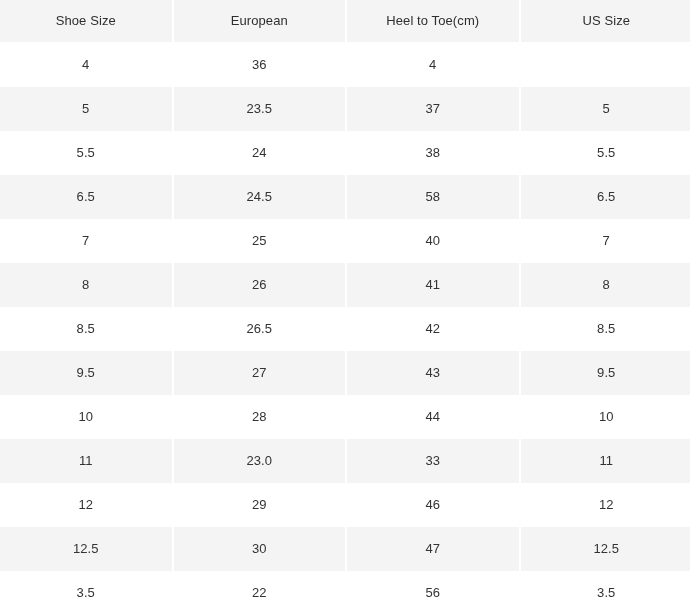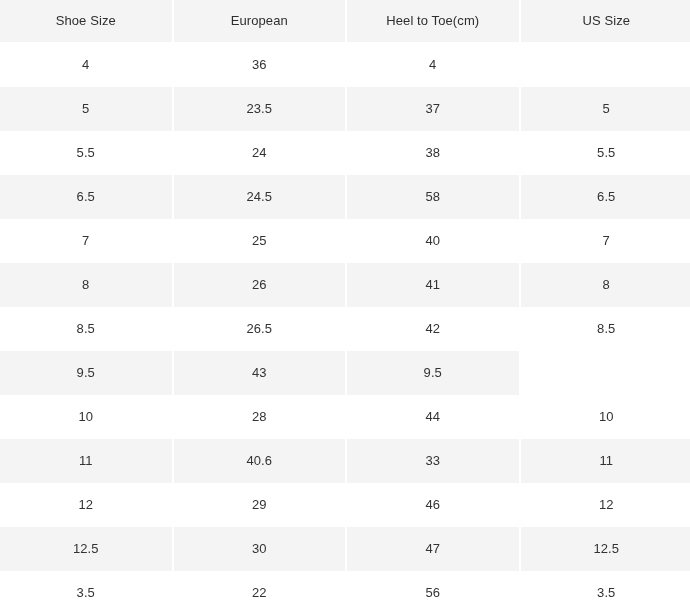--- a/index.html
+++ b/index.html
@@ -114,34 +114,35 @@
 
   <div class="row data-row plain">
     <div class="cell">8.5</div>
     <div class="cell">26.5</div>
     <div class="cell">42</div>
     <div class="cell">8.5</div>
   </div>
 
   <div class="row data-row shade">
     <div class="cell">9.5</div>
+    <div class="cell">27</div>
     <div class="cell">43</div>
     <div class="cell">9.5</div>
   </div>
 
   <div class="row data-row plain">
     <div class="cell">10</div>
     <div class="cell">28</div>
     <div class="cell">44</div>
     <div class="cell">10</div>
   </div>
 
   <div class="row data-row shade">
     <div class="cell">11</div>
-    <div class="cell">40.6</div>
+    <div class="cell">23.0</div>
     <div class="cell">33</div>
     <div class="cell">11</div>
   </div>
 
   <div class="row data-row plain">
     <div class="cell">12</div>
     <div class="cell">29</div>
     <div class="cell">46</div>
     <div class="cell">12</div>
   </div>

